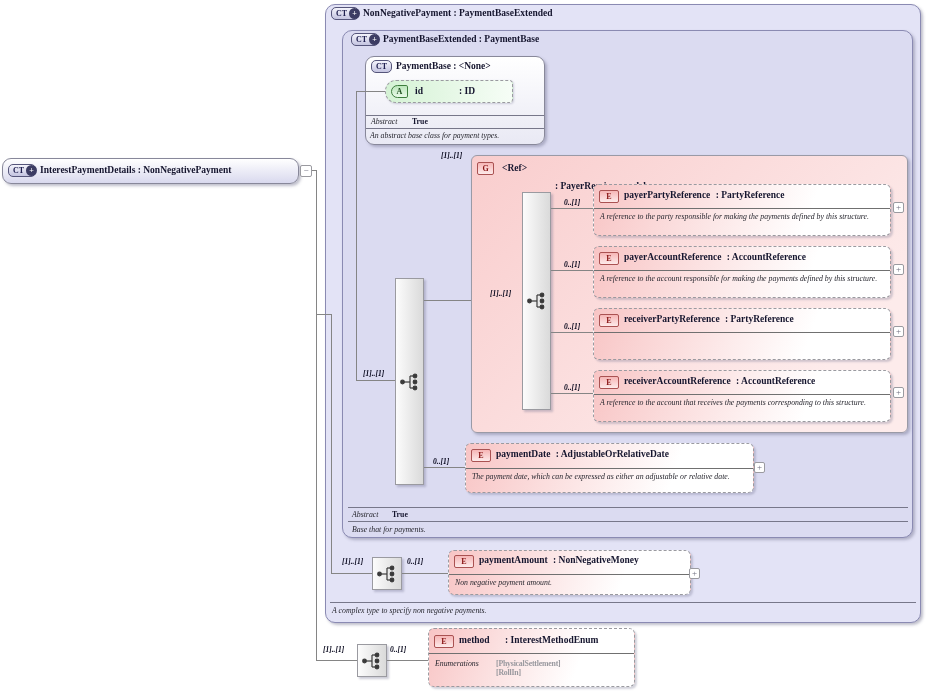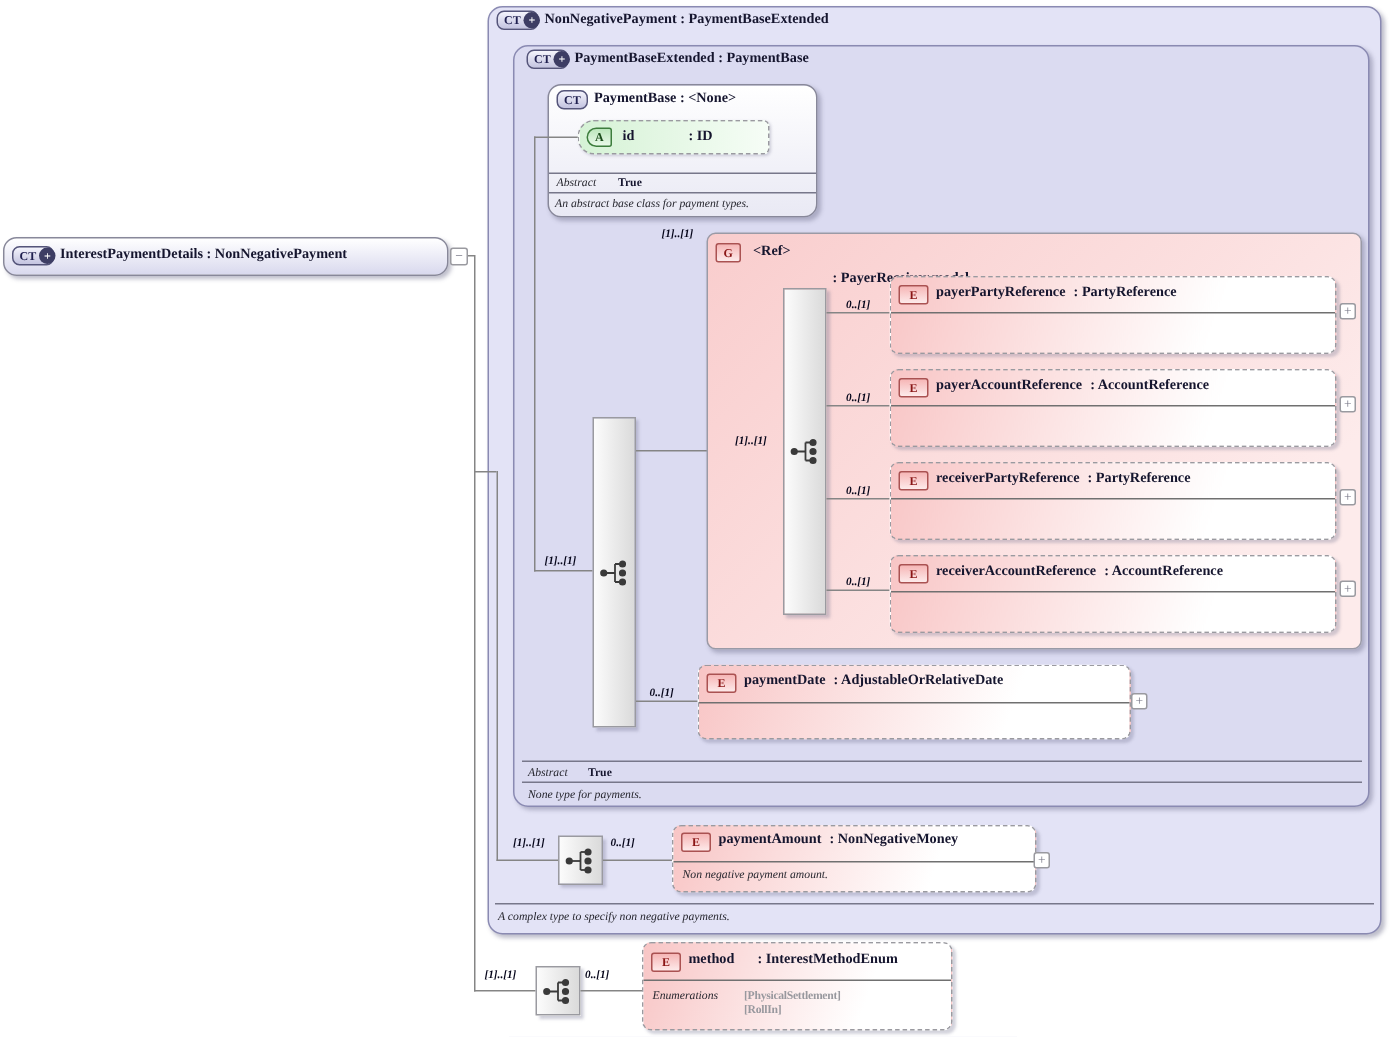--- a/index.html
+++ b/index.html
@@ -195,34 +195,36 @@
 
   <div class="ebox" style="left:593px;top:184px;width:298px;height:52px;">
     <span class="letter-icon e-icon" style="left:5px;top:5px;">
       <span>E</span>
     </span>
     <span class="etitle">
       <span>payerPartyReference</span>
       <span style="margin-left:3px;">: PartyReference</span>
     </span>
     <div class="divider" style="top:23px;"></div>
+    <div class="ann" style="left:6px;right:6px;top:27px;">A reference to the party responsible for making the payments defined by this structure.</div>
   </div>
   <div class="toggle" style="left:893px;top:202px;">
     <span>+</span>
   </div>
 
   <div class="ebox" style="left:593px;top:246px;width:298px;height:52px;">
     <span class="letter-icon e-icon" style="left:5px;top:5px;">
       <span>E</span>
     </span>
     <span class="etitle">
       <span>payerAccountReference</span>
       <span style="margin-left:3px;">: AccountReference</span>
     </span>
     <div class="divider" style="top:23px;"></div>
+    <div class="ann" style="left:6px;right:6px;top:27px;">A reference to the account responsible for making the payments defined by this structure.</div>
   </div>
   <div class="toggle" style="left:893px;top:264px;">
     <span>+</span>
   </div>
 
   <div class="ebox" style="left:593px;top:308px;width:298px;height:52px;">
     <span class="letter-icon e-icon" style="left:5px;top:5px;">
       <span>E</span>
     </span>
     <span class="etitle">
@@ -237,45 +239,47 @@
 
   <div class="ebox" style="left:593px;top:370px;width:298px;height:52px;">
     <span class="letter-icon e-icon" style="left:5px;top:5px;">
       <span>E</span>
     </span>
     <span class="etitle">
       <span>receiverAccountReference</span>
       <span style="margin-left:3px;">: AccountReference</span>
     </span>
     <div class="divider" style="top:23px;"></div>
+    <div class="ann" style="left:6px;right:6px;top:27px;">A reference to the account that receives the payments corresponding to this structure.</div>
   </div>
   <div class="toggle" style="left:893px;top:387px;">
     <span>+</span>
   </div>
 
   <span class="card" style="left:433px;top:457px;">0..[1]</span>
   <div class="ebox" style="left:465px;top:443px;width:289px;height:50px;">
     <span class="letter-icon e-icon" style="left:5px;top:5px;">
       <span>E</span>
     </span>
     <span class="etitle">
       <span>paymentDate</span>
       <span style="margin-left:3px;">: AdjustableOrRelativeDate</span>
     </span>
     <div class="divider" style="top:24px;"></div>
+    <div class="ann" style="left:6px;right:6px;top:28px;">The payment date, which can be expressed as either an adjustable or relative date.</div>
   </div>
   <div class="toggle" style="left:754px;top:462px;">
     <span>+</span>
   </div>
 
   <div class="rule" style="left:348px;top:507px;width:560px;"></div>
   <span class="lbl-i" style="left:352px;top:510px;">Abstract</span>
   <span class="lbl-b" style="left:392px;top:510px;">True</span>
   <div class="rule" style="left:348px;top:521px;width:560px;"></div>
-  <span class="lbl-i" style="left:352px;top:525px;">None type for payments.</span>
+  <span class="lbl-i" style="left:352px;top:525px;">Base that for payments.</span>
 
   <span class="card" style="left:342px;top:557px;">[1]..[1]</span>
   <div class="seqbox" style="left:372px;top:557px;">
     <svg width="22" height="20" viewBox="0 0 22 20">
       <g stroke="#3a3a3a" stroke-width="1.2" fill="#3a3a3a">
         <circle cx="3.5" cy="10" r="1.8"></circle>
         <line x1="5" y1="10" x2="11" y2="10"></line>
         <line x1="11" y1="4" x2="11" y2="16"></line>
         <line x1="11" y1="4" x2="14.5" y2="4"></line>
         <line x1="11" y1="16" x2="14.5" y2="16"></line>

